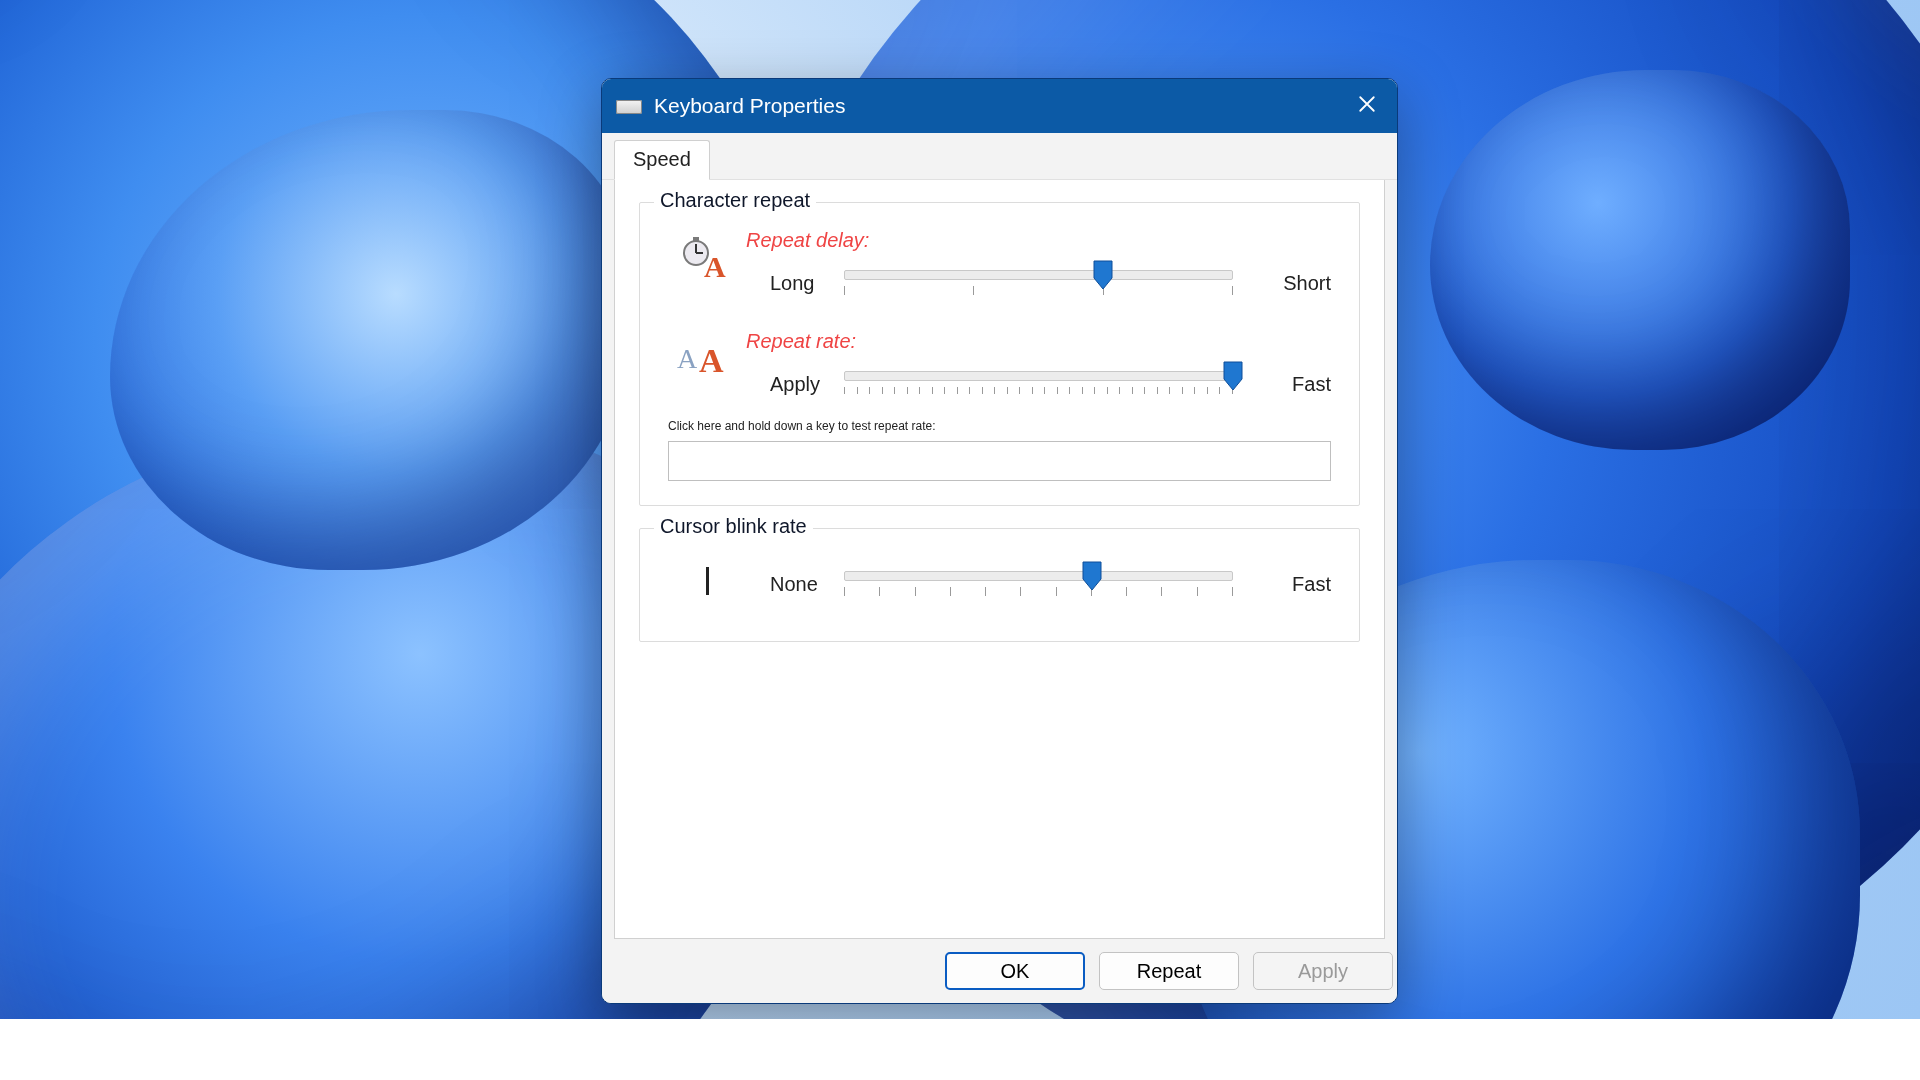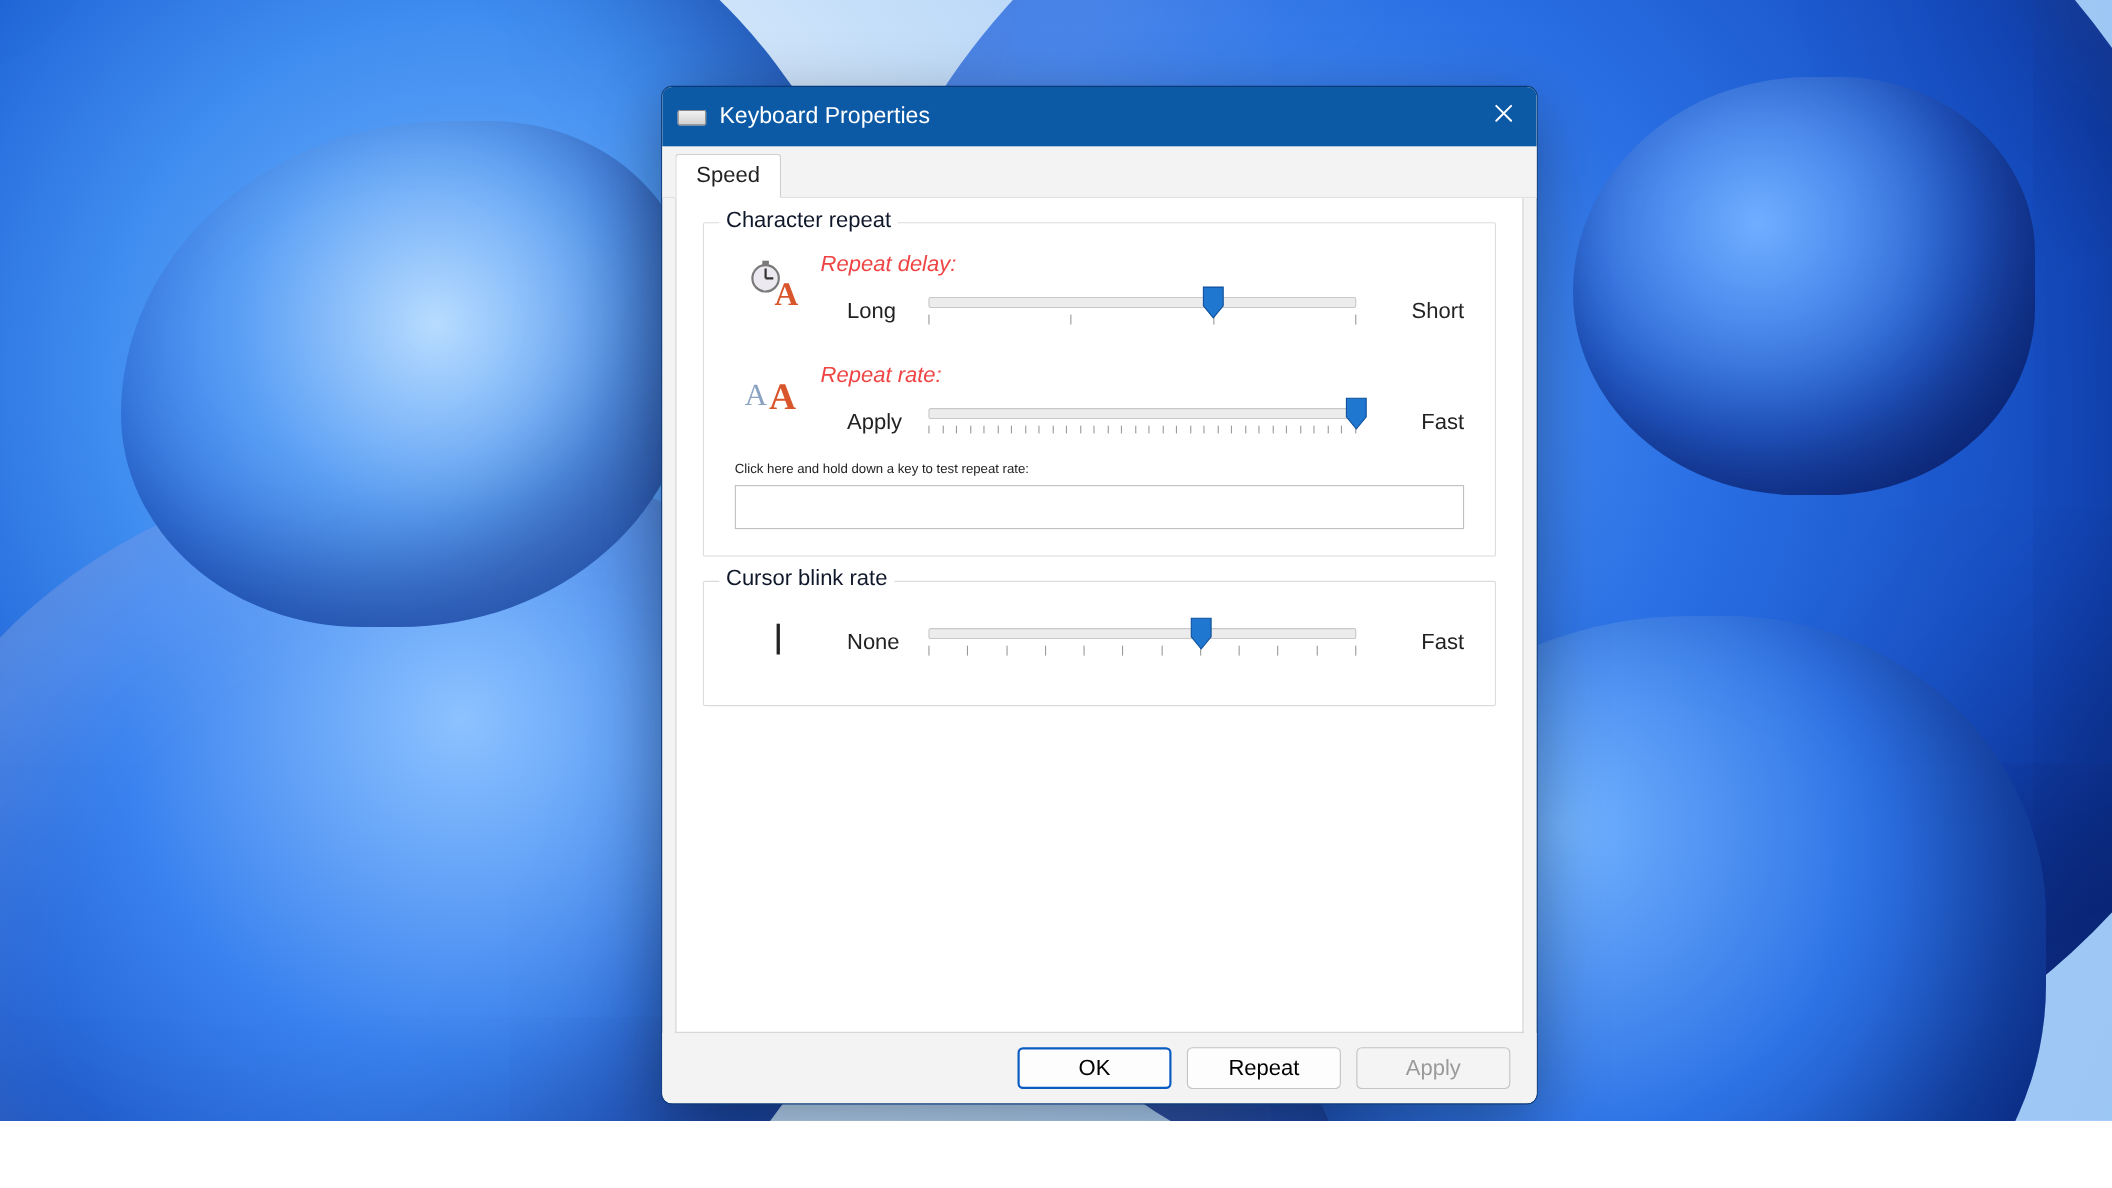--- a/index.html
+++ b/index.html
@@ -157,21 +157,21 @@
   .cursor-preview {
     width: 3px; height: 28px; background: #222;
     animation: blink 1s steps(1) infinite;
     margin-top: 6px;
   }
   @keyframes blink { 50% { opacity: 0; } }
 
   
   .button-row {
     height: 64px; display: flex; justify-content: flex-end; align-items: center;
-    gap: 14px; padding: 0 24px; background: #f3f3f3;
+    gap: 14px; padding: 0 4px; background: #f3f3f3;
   }
   .btn {
     min-width: 140px; height: 38px;
     font-size: 20px;
     background: #fdfdfd;
     border: 1px solid #c3c3c3; border-radius: 5px;
     cursor: pointer;
   }
   .btn.default { border: 2px solid #0a5cc2; }
   .btn.disabled { color: #9a9a9a; background: #f4f4f4; cursor: default; }

